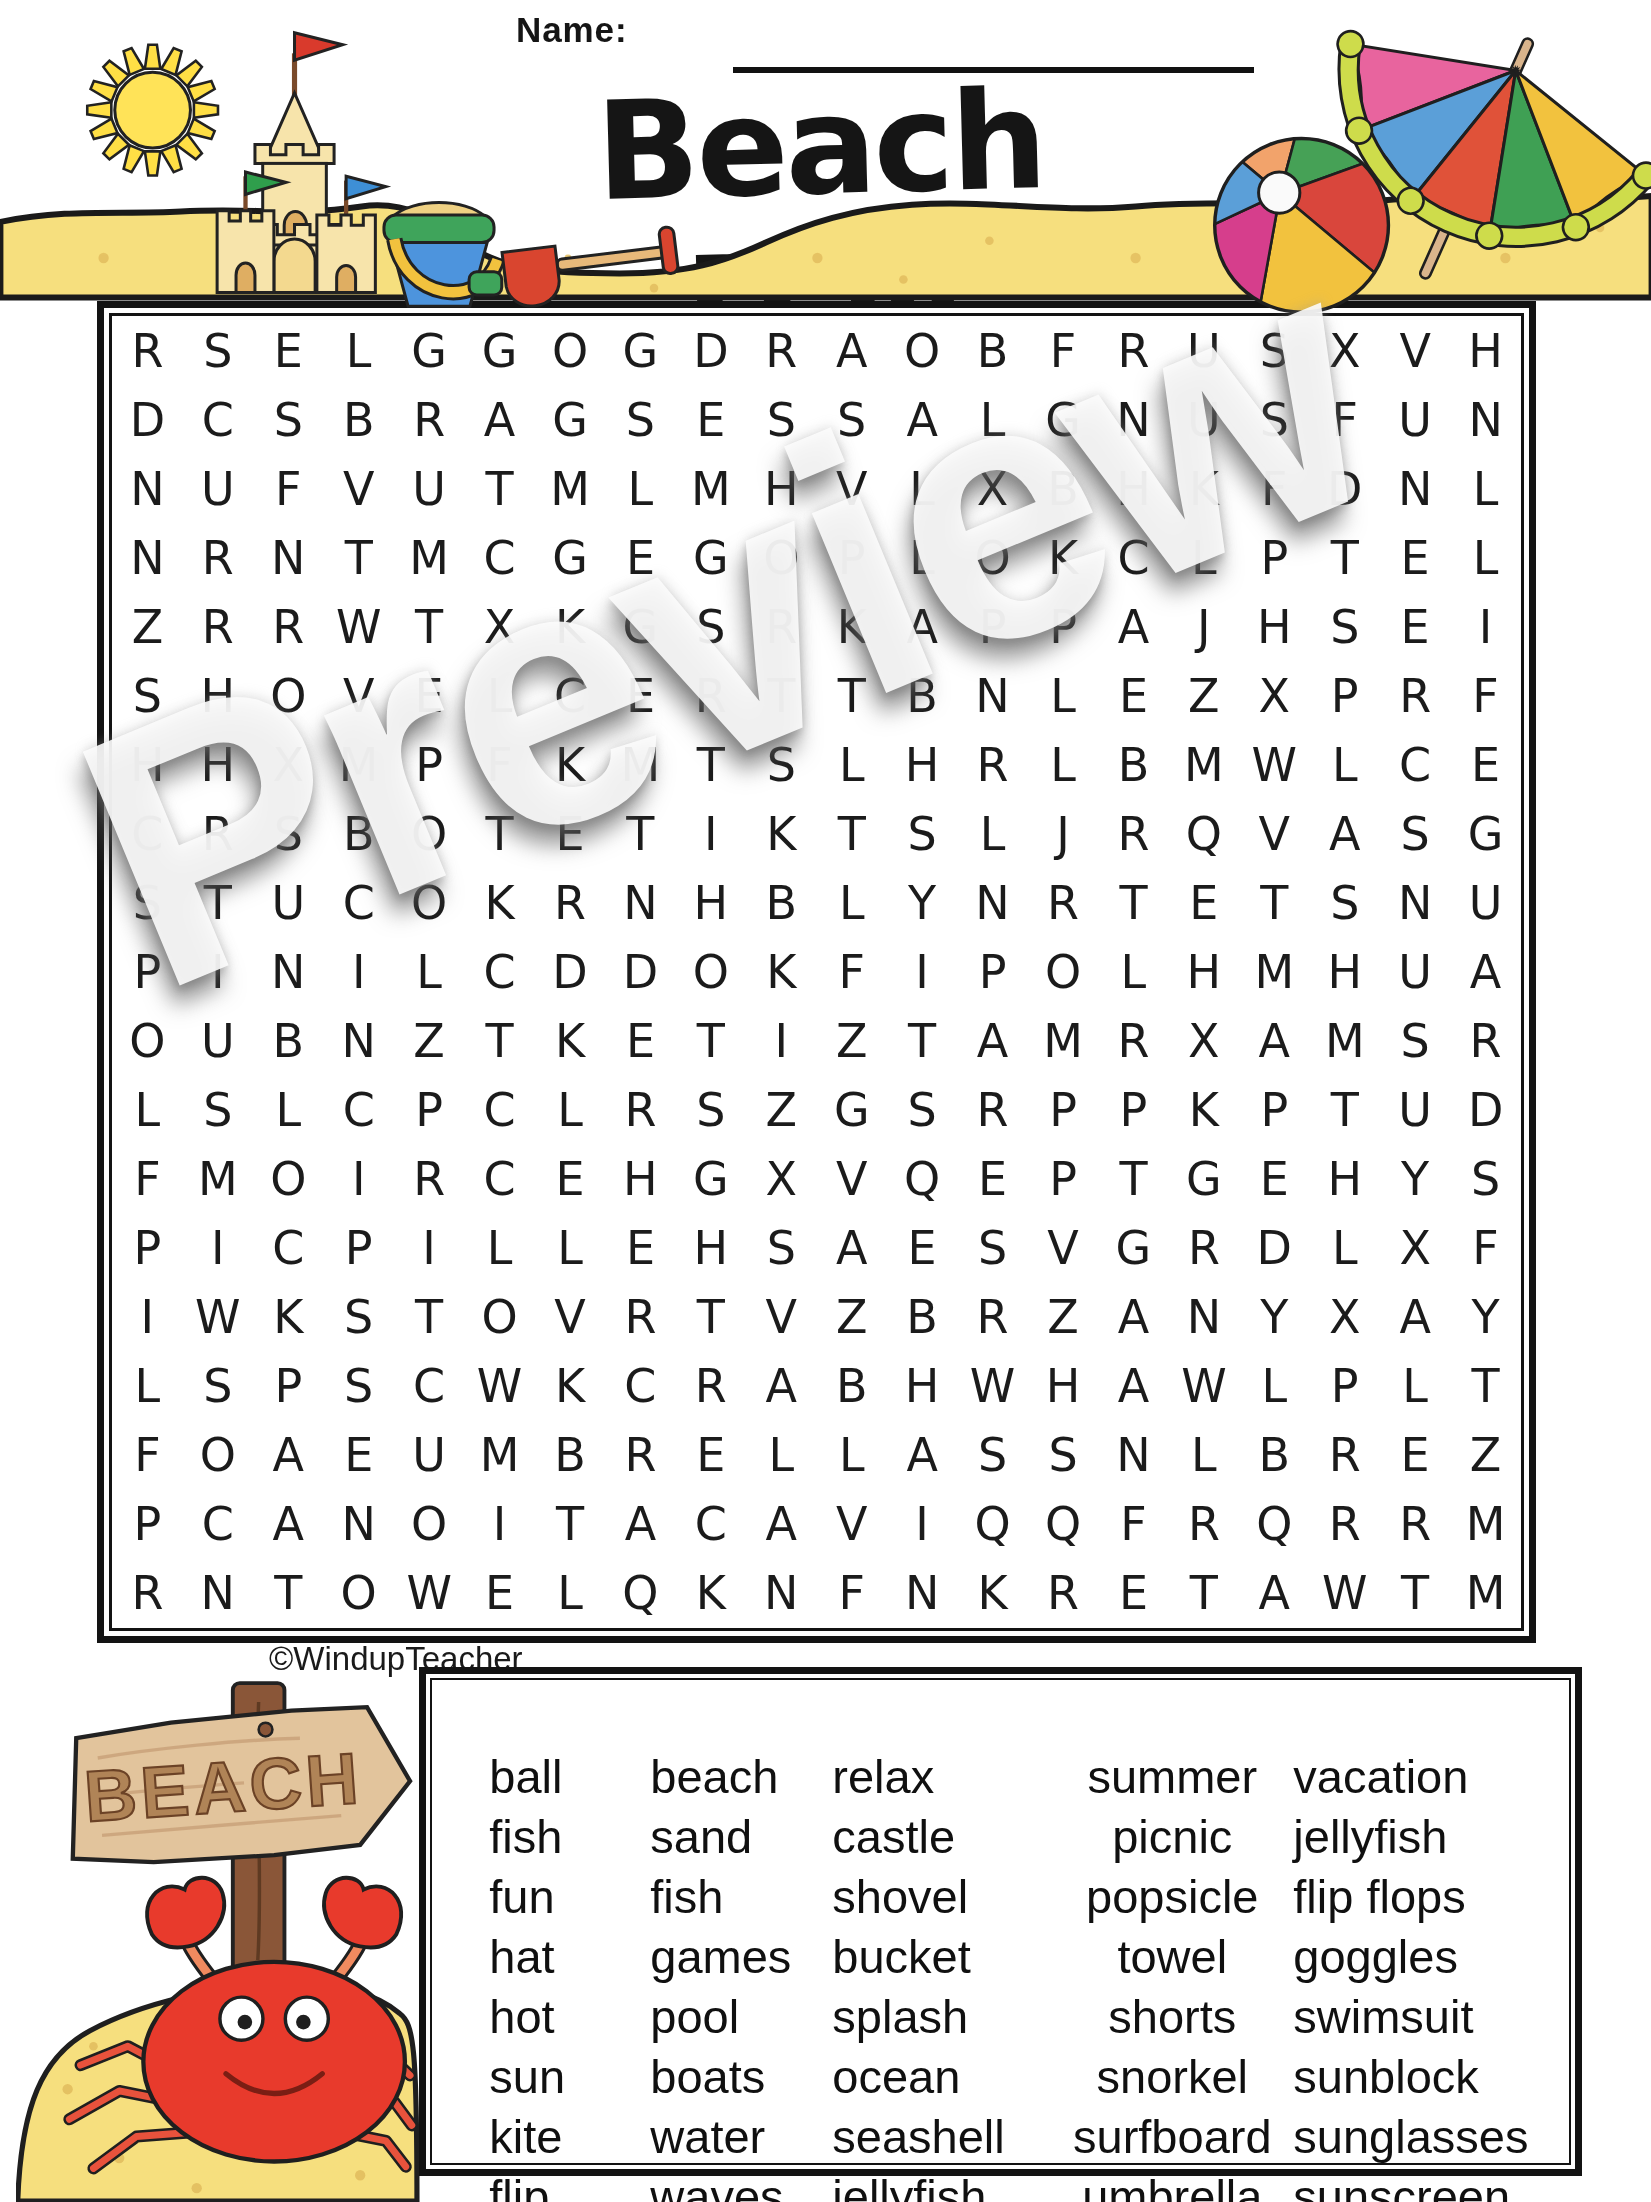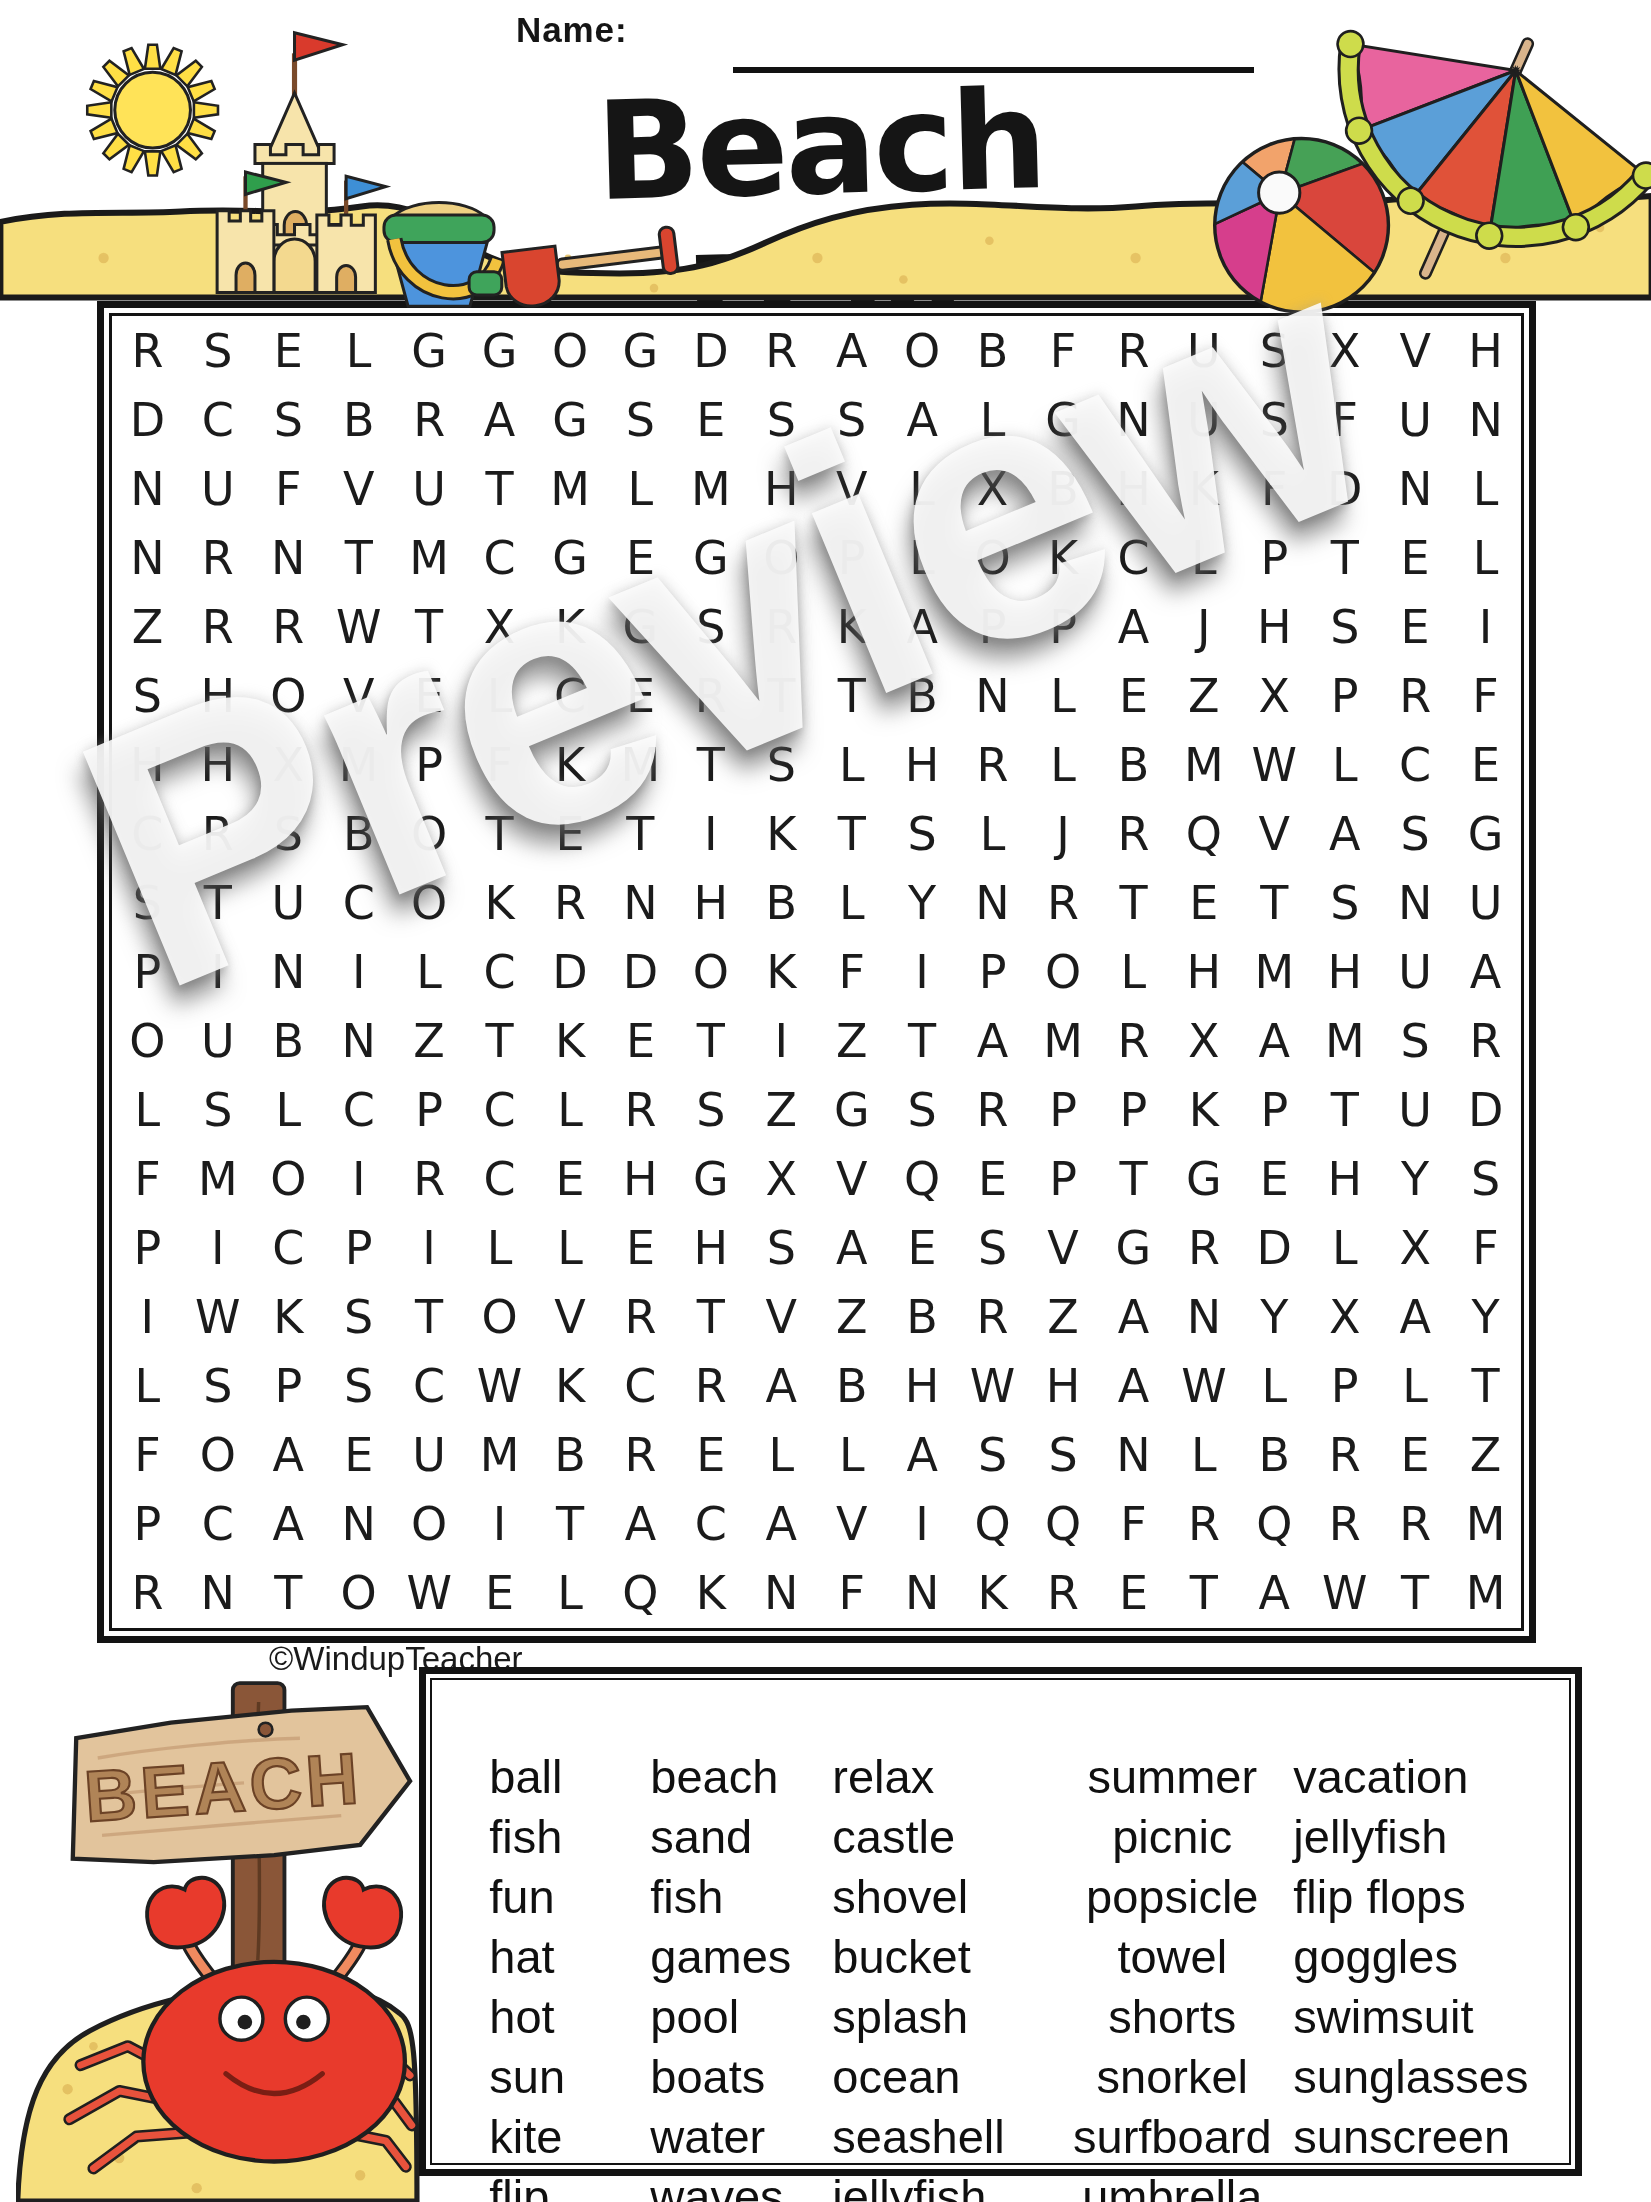--- a/index.html
+++ b/index.html
@@ -615,20 +615,21 @@
           <div class="word">snorkel</div>
           <div class="word">surfboard</div>
           <div class="word">umbrella</div>
         </div>
         <div class="word-col col4">
           <div class="word">vacation</div>
           <div class="word">jellyfish</div>
           <div class="word">flip flops</div>
           <div class="word">goggles</div>
           <div class="word">swimsuit</div>
+          <div class="word">sunblock</div>
           <div class="word">sunglasses</div>
           <div class="word">sunscreen</div>
         </div>
       </div>
   </div>
 </div>
 
 <svg class="abs" id="beach-scene" width="413" height="527" viewBox="0 0 480 612">
 
   <g>

